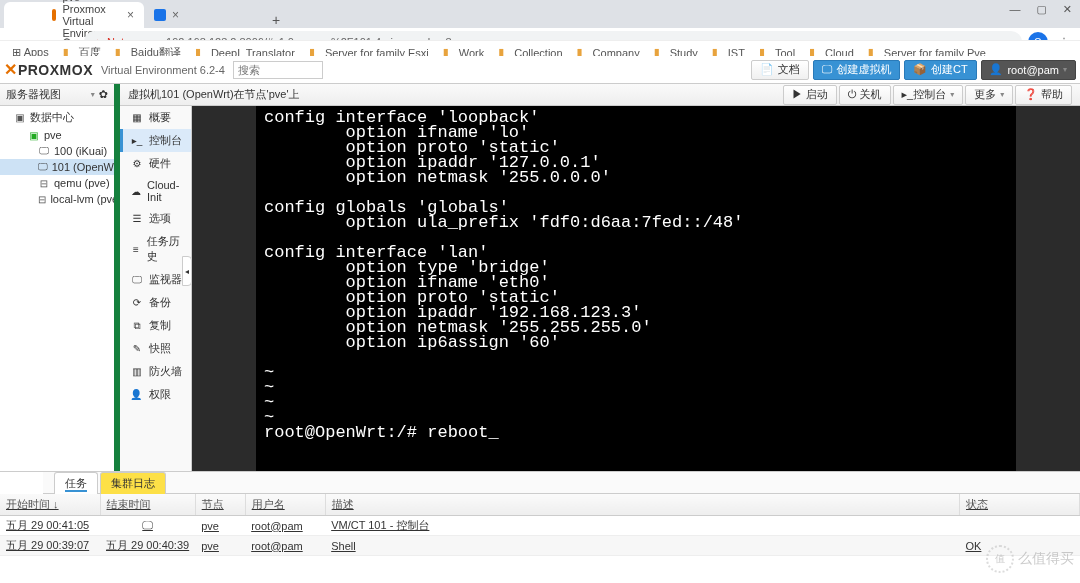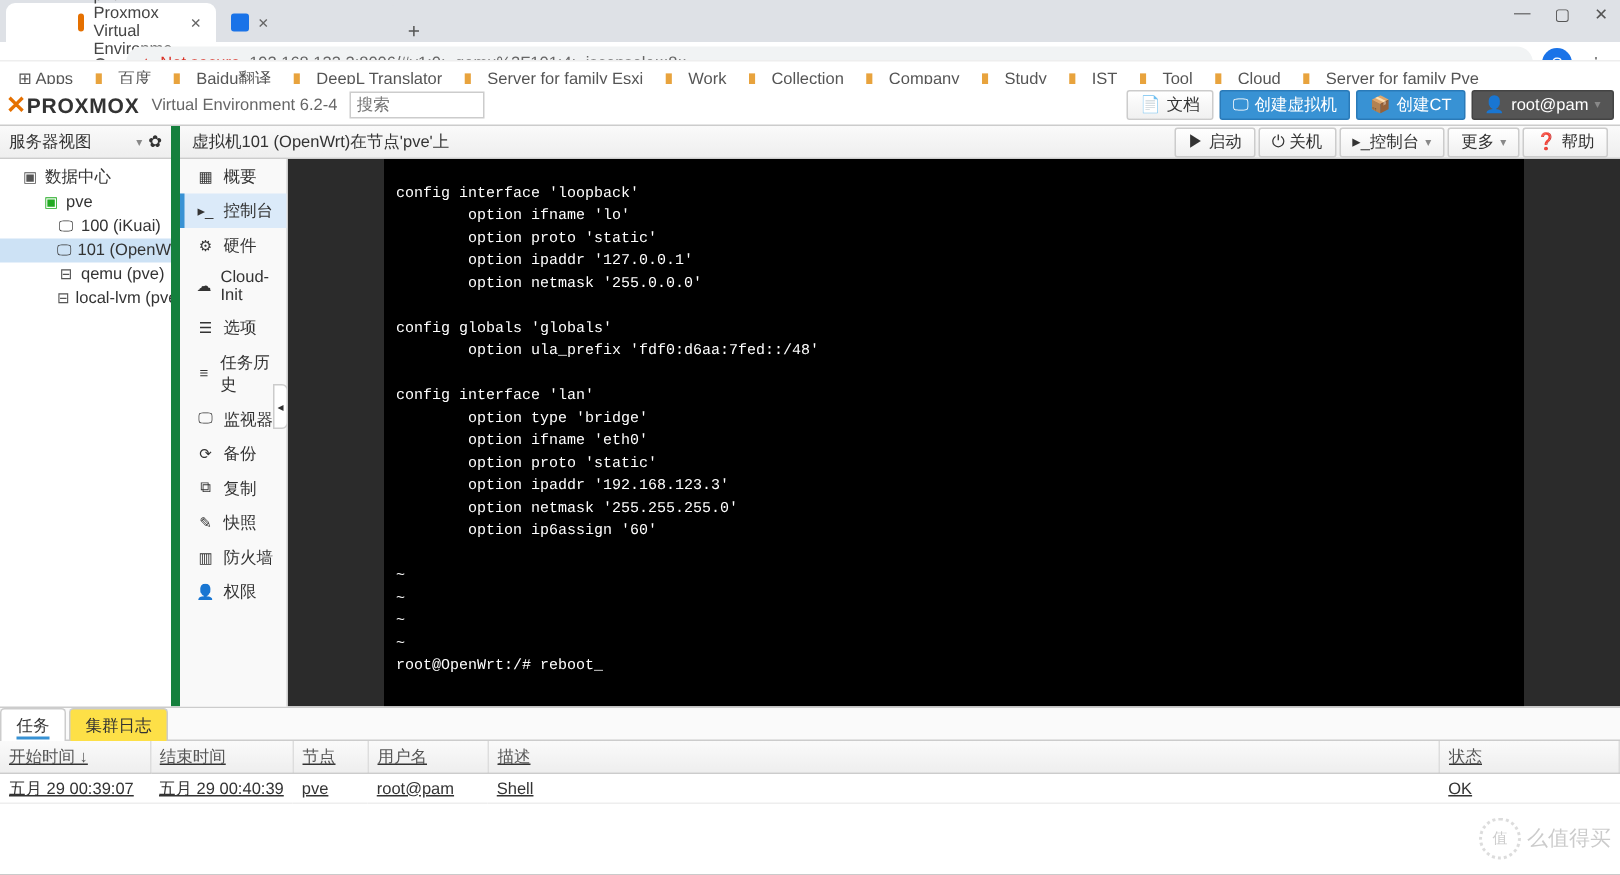--- a/index.html
+++ b/index.html
@@ -46,24 +46,24 @@
 .pve-content { flex: 1; display: flex; flex-direction: column; min-width: 0; }
 .content-header { height: 22px; background: linear-gradient(#fafafa,#eee); border-bottom: 1px solid #ccc; display: flex; align-items: center; padding: 0 8px; font-size: 11px; }
 .content-actions { margin-left: auto; display: flex; gap: 2px; }
 .content-body { flex: 1; display: flex; min-height: 0; }
 .side-menu { width: 72px; border-right: 1px solid #ccc; background: #f9f9f9; position: relative; }
 .sm-item { display: flex; align-items: center; gap: 6px; padding: 4px 8px; font-size: 11px; cursor: pointer; border-left: 3px solid transparent; }
 .sm-item.active { background: #dbeaf9; border-left-color: #3892d4; }
 .sm-collapse { position: absolute; right: -1px; top: 150px; width: 10px; height: 30px; background: #fff; border: 1px solid #ccc; border-radius: 0 4px 4px 0; display: flex; align-items: center; justify-content: center; font-size: 8px; cursor: pointer; }
 
 .console { flex: 1; background: #2b2b2b; display: flex; justify-content: center; padding: 0; overflow: hidden; }
-.term { background: #000; width: 760px; height: 100%; padding: 16px 8px; font-family: "Consolas","Courier New",monospace; font-size: 10px; color: #fff; line-height: 15px; white-space: pre; overflow: hidden; }
+.term { background: #000; width: 760px; height: 100%; padding: 4px 8px; font-family: "Consolas","Courier New",monospace; font-size: 17px; color: #fff; line-height: 15px; white-space: pre; overflow: hidden; }
 
 .tasks-panel { height: 112px; border-top: 1px solid #ccc; display: flex; flex-direction: column; background: #fff; }
-.tasks-tabs { height: 22px; display: flex; align-items: center; border-bottom: 1px solid #ccc; padding: 0 0; gap: 2px; background: #fafafa; }
+.tasks-tabs { height: 22px; display: flex; align-items: center; border-bottom: 1px solid #ccc; padding: 0 11px; gap: 2px; background: #fafafa; margin-left: 43px; }
 .task-tab { padding: 3px 10px; font-size: 11px; border: 1px solid #ccc; border-bottom: none; background: #fde047; cursor: pointer; border-radius: 3px 3px 0 0; }
 .task-tab.active { background: #fff; border-bottom: 1px solid #fff; margin-bottom: -1px; }
 .task-tab.active span { border-bottom: 2px solid #3892d4; padding-bottom: 1px; }
 .tasks-grid { flex: 1; overflow: auto; text-decoration: underline; }
 .tasks-grid table { width: 100%; border-collapse: collapse; font-size: 11px; }
 .tasks-grid th { text-align: left; background: linear-gradient(#fafafa,#eee); border-bottom: 1px solid #ccc; border-right: 1px solid #ddd; padding: 3px 6px; font-weight: normal; color: #555; }
 .tasks-grid td { padding: 2px 6px; border-bottom: 1px solid #eee; white-space: nowrap; }
 .tasks-grid tr:nth-child(even) td { background: #f7f7f7; }
 
 .watermark { position: absolute; right: 6px; bottom: 10px; font-size: 14px; color: #999; opacity: 0.5; display: flex; align-items: center; gap: 4px; pointer-events: none; }
@@ -279,20 +279,28 @@
               <th style="width:100px">开始时间 ↓</th>
               <th style="width:80px">结束时间</th>
               <th style="width:50px">节点</th>
               <th style="width:80px">用户名</th>
               <th style="width:auto">描述</th>
               <th style="width:120px">状态</th>
             </tr>
           </thead>
         <tbody id="tasks-body">
             <tr>
+    <td>五月 29 00:41:05</td>
+    <td style="text-align:center">🖵</td>
+    <td>pve</td>
+    <td>root@pam</td>
+    <td>VM/CT 101 - 控制台</td>
+    <td></td>
+  </tr>
+            <tr>
     <td>五月 29 00:39:07</td>
     <td style="text-align:left">五月 29 00:40:39</td>
     <td>pve</td>
     <td>root@pam</td>
     <td>Shell</td>
     <td>OK</td>
   </tr>
           </tbody>
       </table>
     </div>

